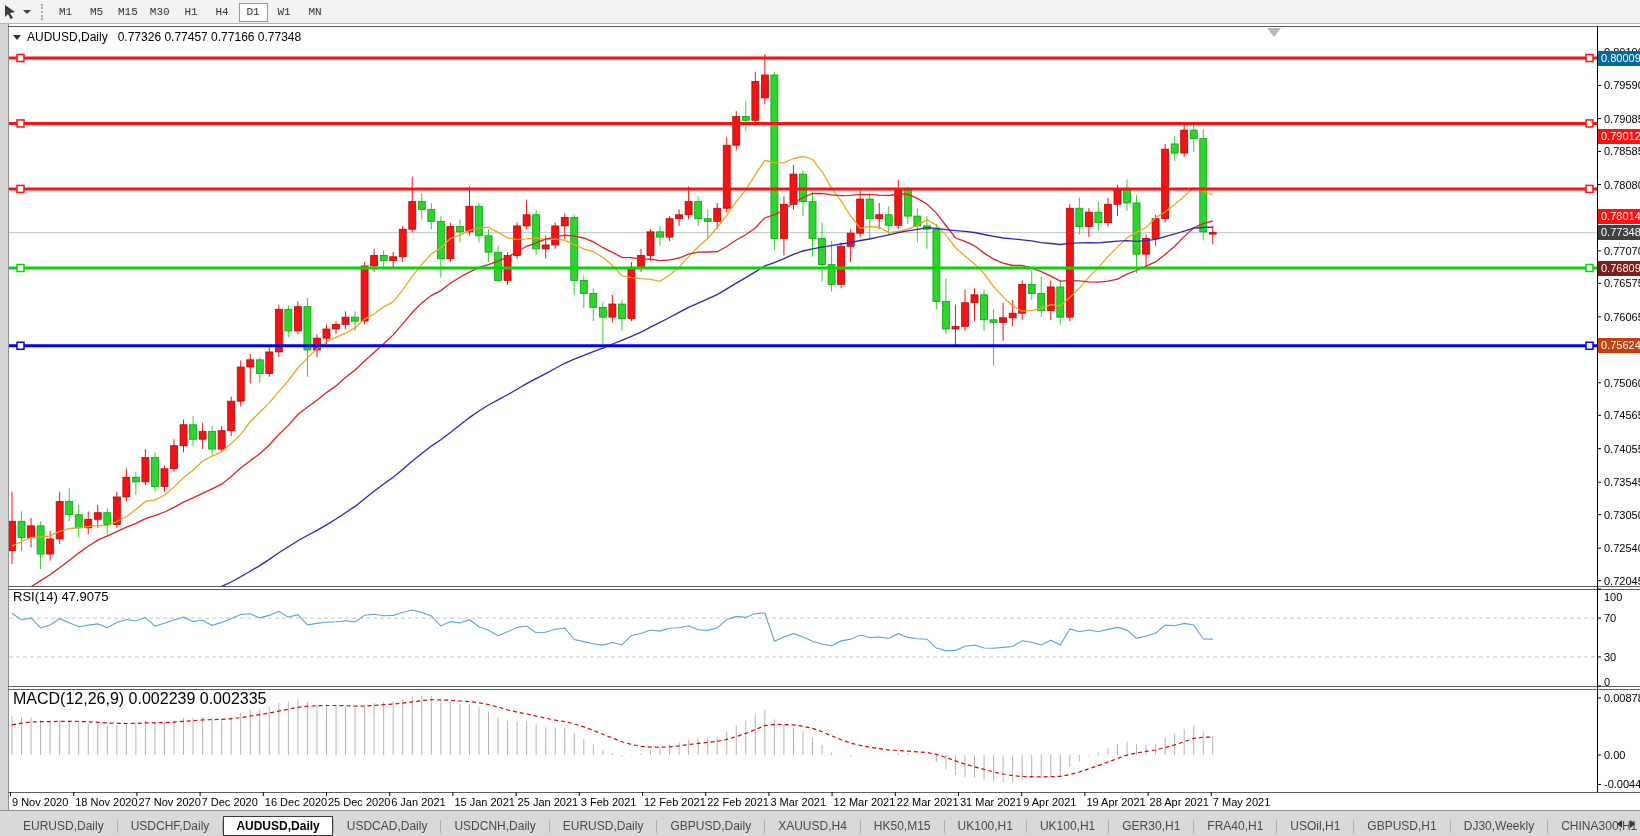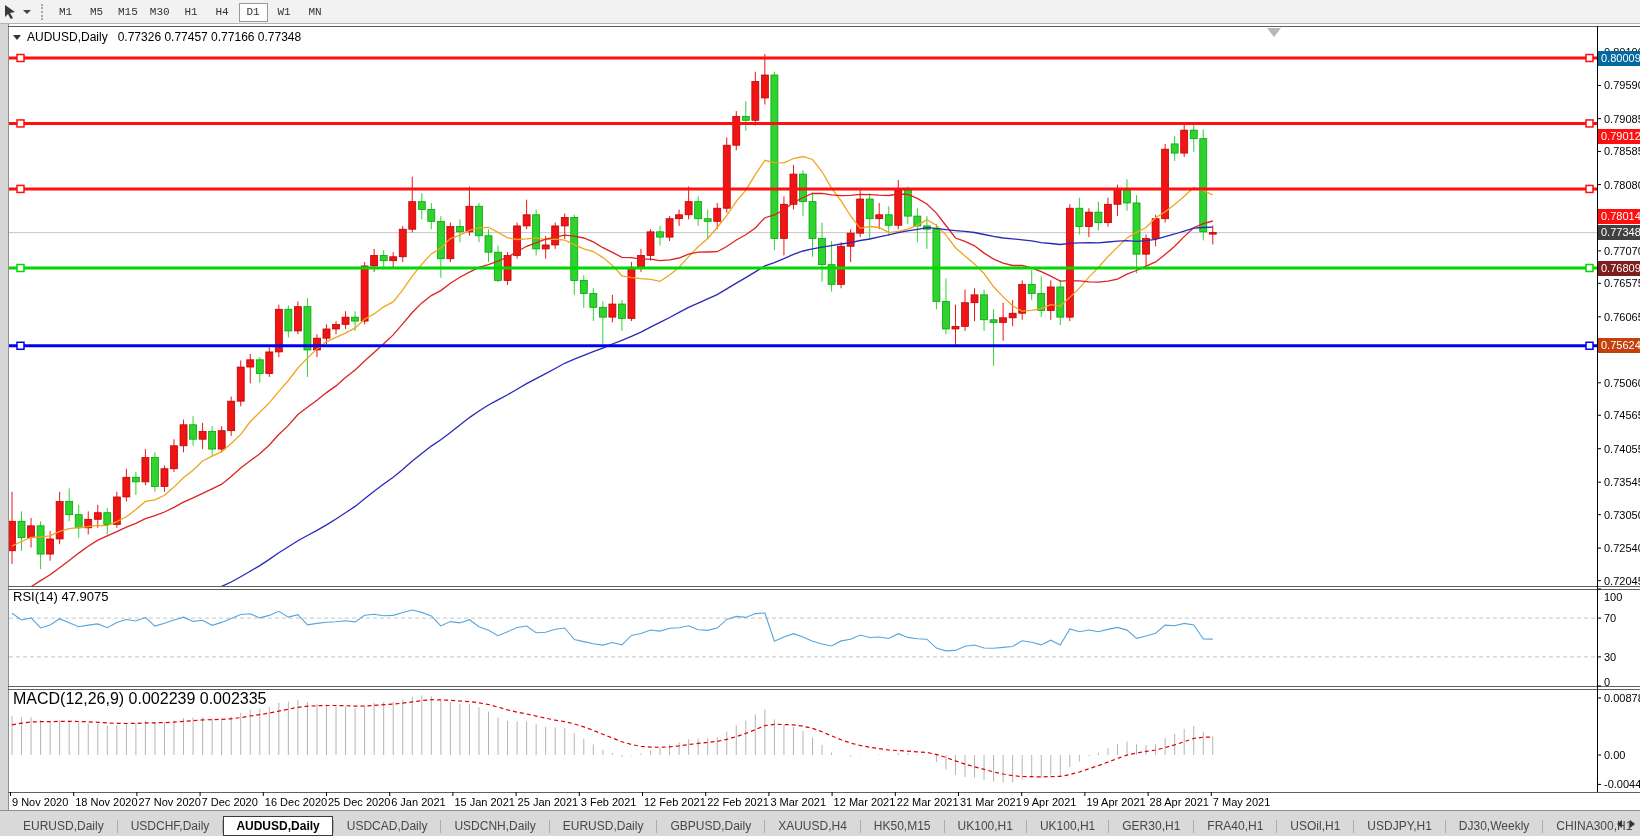--- a/index.html
+++ b/index.html
@@ -617,21 +617,21 @@
       <span class="tab">UK100,H1</span>
       <span class="tab-sep"></span>
       <span class="tab">UK100,H1</span>
       <span class="tab-sep"></span>
       <span class="tab">GER30,H1</span>
       <span class="tab-sep"></span>
       <span class="tab">FRA40,H1</span>
       <span class="tab-sep"></span>
       <span class="tab">USOil,H1</span>
       <span class="tab-sep"></span>
-      <span class="tab">USDJPY,H1</span>
+      <span class="tab">GBPUSD,H1</span>
       <span class="tab-sep"></span>
       <span class="tab">DJ30,Weekly</span>
       <span class="tab-sep"></span>
       <span class="tab">CHINA300,H1</span>
     </div>
   <div id="tab-arrows">
     <span class="arr-left"></span>
     <span class="arr-right"></span>
   </div>
 </div>

